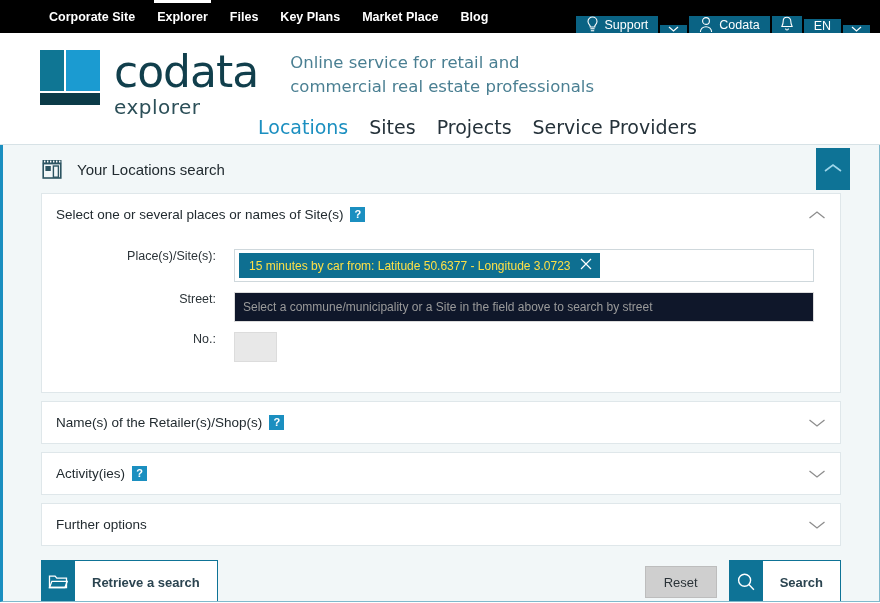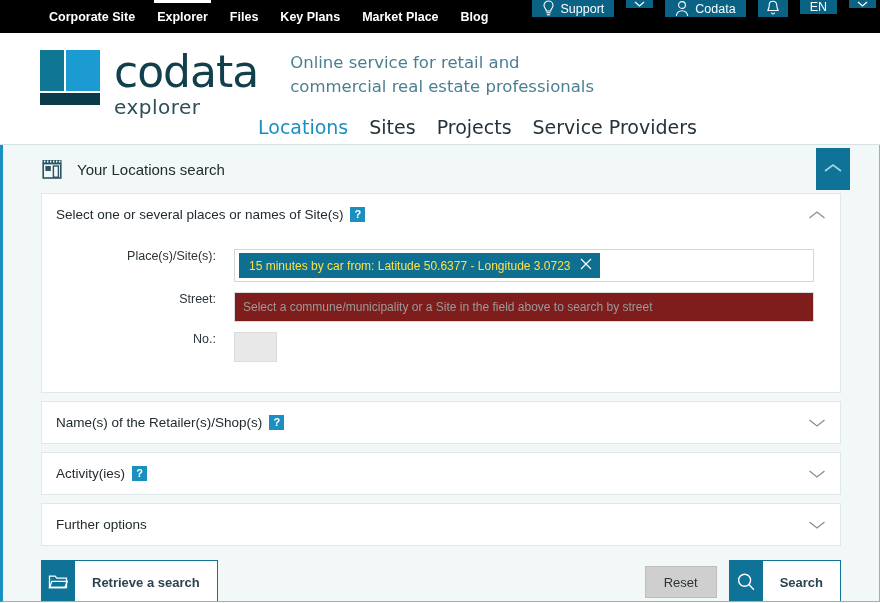--- a/index.html
+++ b/index.html
@@ -38,23 +38,23 @@
   .topnav-item.active::before {
     content: "";
     position: absolute;
     left: 8px; right: 8px; top: 0;
     height: 3px;
     background: #ffffff;
   }
   .topbar-right {
     margin-left: auto;
     display: flex;
-    align-items: flex-start;
-    gap: 12px;
-    padding-right: 4px;
+    align-items: flex-end;
+    gap: 2px;
+    padding-right: 10px;
   }
   .tb-btn {
     background: #0a6384;
     color: #ffffff;
     font-size: 12.5px;
     display: flex;
     align-items: center;
     gap: 6px;
     padding: 0 10px;
     cursor: pointer;
@@ -231,21 +231,21 @@
     padding: 5px 8px 5px 10px;
     display: inline-flex;
     align-items: center;
     gap: 9px;
     white-space: nowrap;
   }
   .chip-x { cursor: pointer; display: block; }
 
   .txtbox {
     border: 1px solid #dcdcdc;
-    background: #7f1d1d;
+    background: #0f172a;
     height: 30px;
     display: flex;
     align-items: center;
     padding: 0 8px;
     font-size: 12px;
     color: #9a9a9a;
   }
   .numbox {
     border: 1px solid #dcdcdc;
     background: #e8e8e8;

